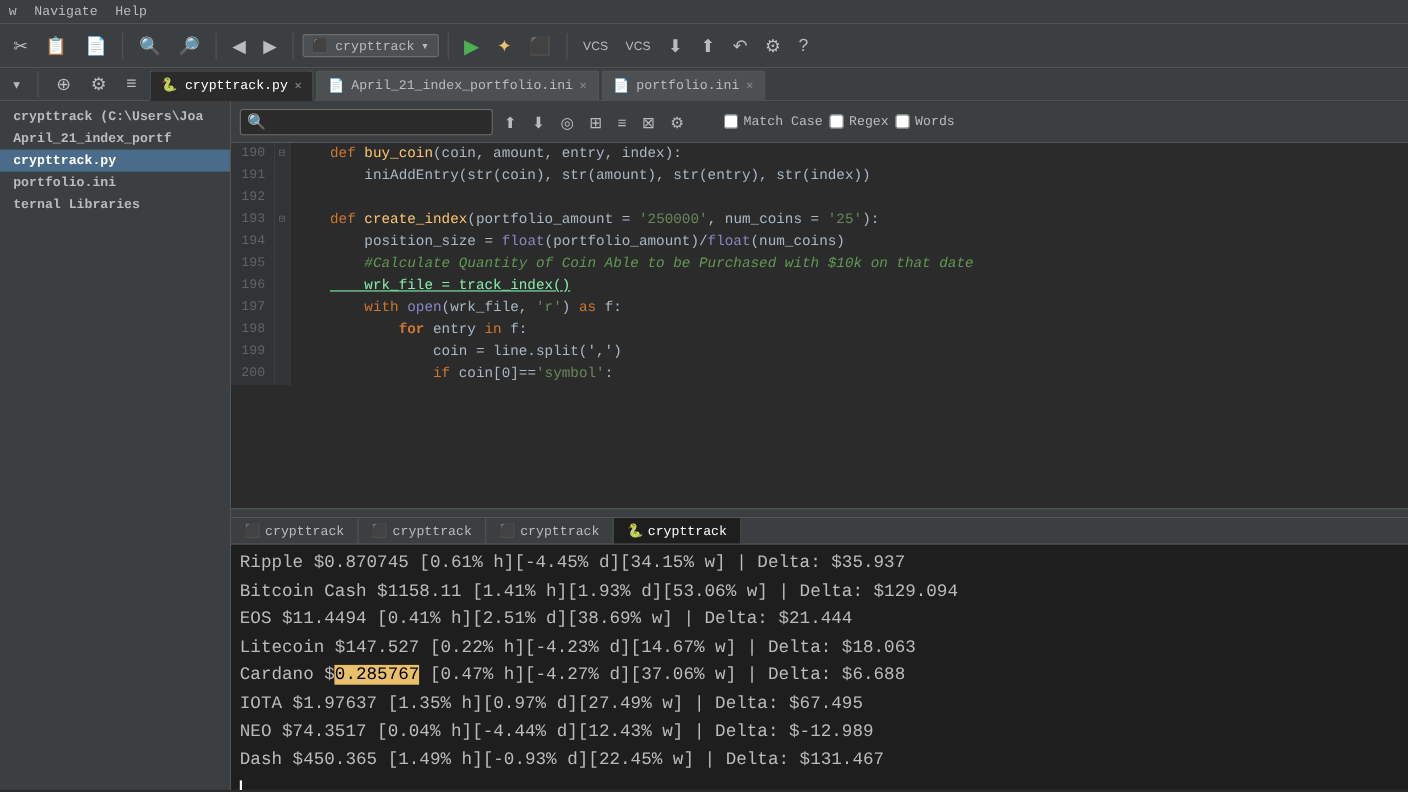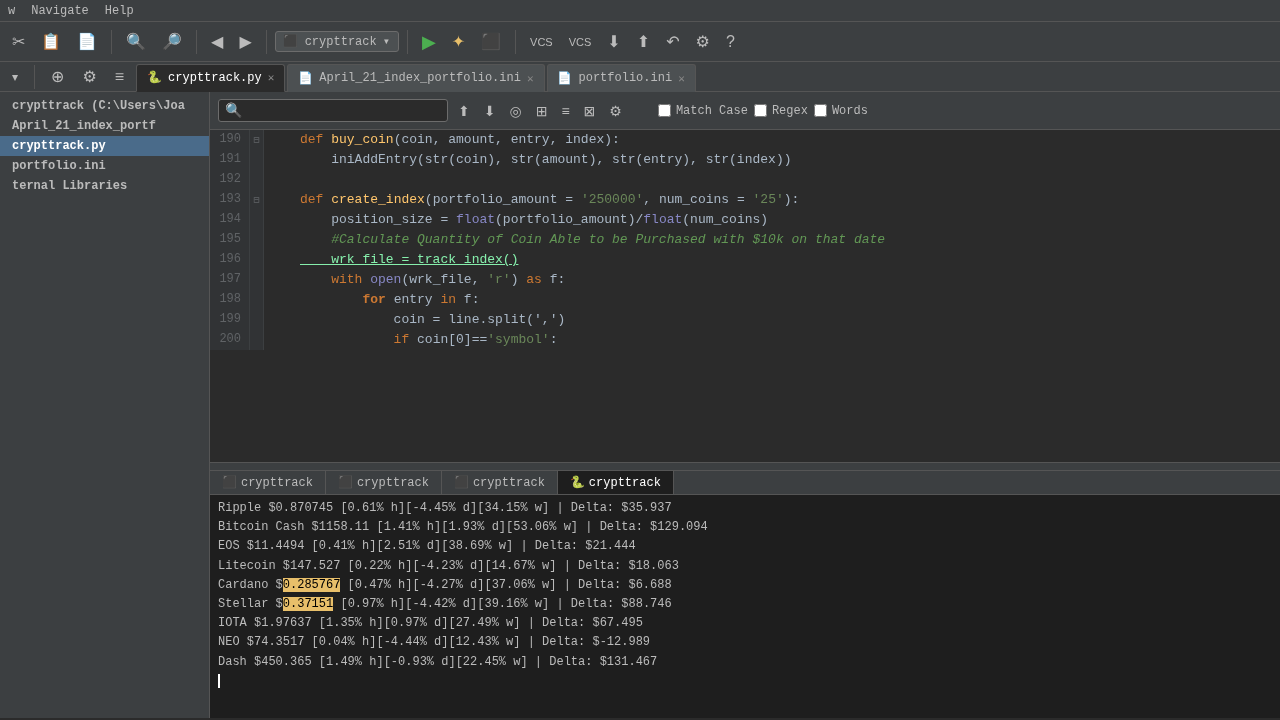--- a/index.html
+++ b/index.html
@@ -243,21 +243,21 @@
       border-right: 1px solid #555;
     }
     .bottom-tab.active {
       background: #1e1e1e;
       color: #fff;
     }
     .bottom-content {
       flex: 1;
       overflow-y: auto;
       padding: 4px 8px;
-      font-size: 12px;
+      font-size: 16px;
       color: #bbbbbb;
       font-family: 'Courier New', monospace;
     }
     .output-line { line-height: 1.6; white-space: pre; }
     .highlight-yellow { background: #e8bf6a; color: #000; }
     .cursor-line { display: inline-block; width: 2px; height: 14px; background: #fff; vertical-align: middle; animation: blink 1s infinite; }
     @keyframes blink { 0%,100%{opacity:1} 50%{opacity:0} }
 
     .scrollbar-h {
       height: 8px;
@@ -450,21 +450,20 @@
             <span>crypttrack</span>
           </div>
         </div>
       <div class="bottom-content" id="output-content">
 
       <div class="output-line">Ripple $0.870745 [0.61% h][-4.45% d][34.15% w] | Delta: $35.937</div>
           <div class="output-line">Bitcoin Cash $1158.11 [1.41% h][1.93% d][53.06% w] | Delta: $129.094</div>
           <div class="output-line">EOS $11.4494 [0.41% h][2.51% d][38.69% w] | Delta: $21.444</div>
           <div class="output-line">Litecoin $147.527 [0.22% h][-4.23% d][14.67% w] | Delta: $18.063</div>
           <div class="output-line">Cardano $<mark class="highlight-yellow">0.285767</mark> [0.47% h][-4.27% d][37.06% w] | Delta: $6.688</div>
-          <div class="output-line">Stellar $<mark class="highlight-yellow">0.37151</mark> [0.97% h][-4.42% d][39.16% w] | Delta: $88.746</div>
           <div class="output-line">IOTA $1.97637 [1.35% h][0.97% d][27.49% w] | Delta: $67.495</div>
           <div class="output-line">NEO $74.3517 [0.04% h][-4.44% d][12.43% w] | Delta: $-12.989</div>
           <div class="output-line">Dash $450.365 [1.49% h][-0.93% d][22.45% w] | Delta: $131.467</div>
           <div class="output-line"><span class="cursor-line"></span></div>
         </div>
     </div>
 
   </div>
 </div>
 

